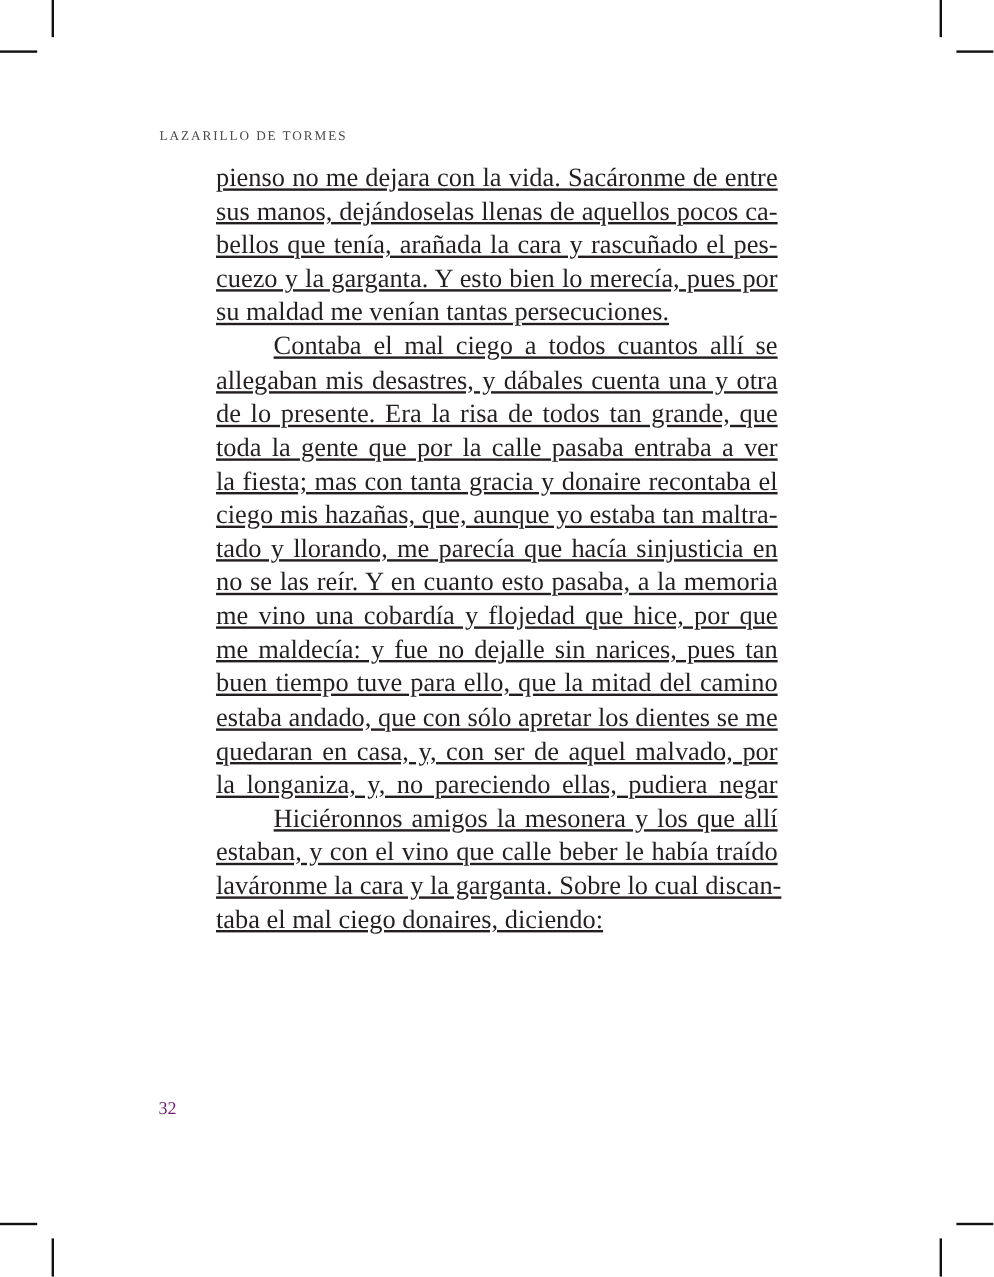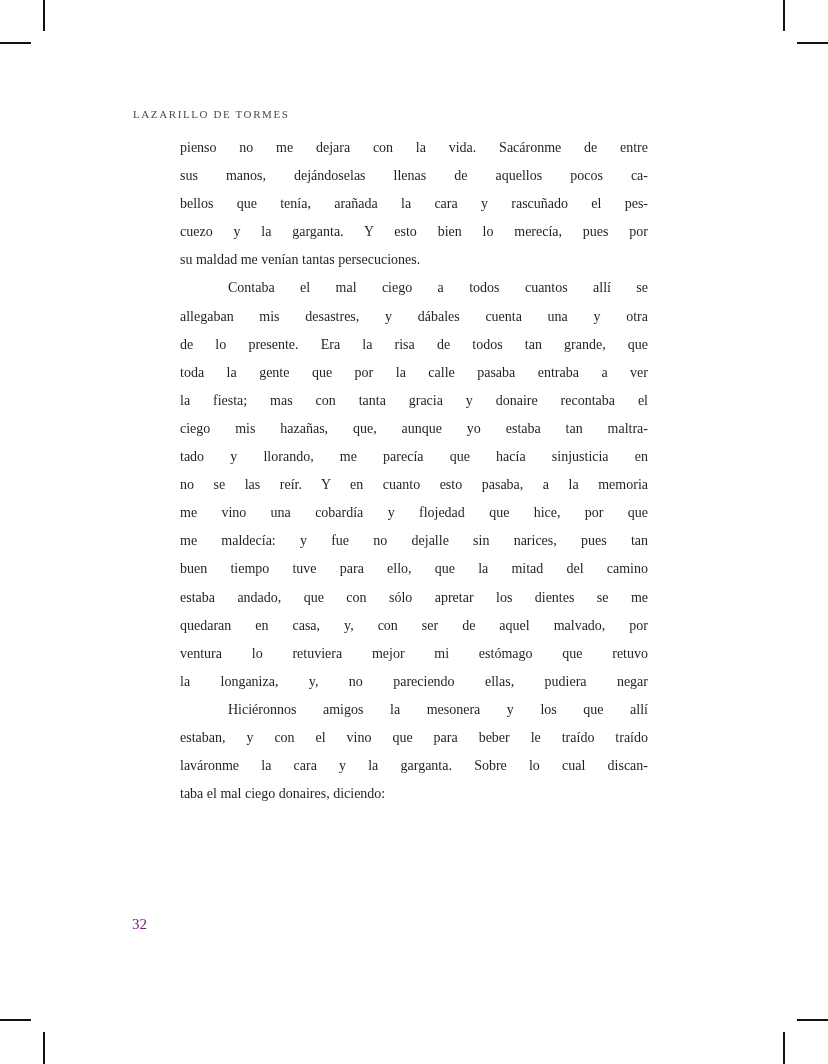--- a/index.html
+++ b/index.html
@@ -10,22 +10,23 @@
   }
   .crop { position: absolute; background: #111; }
   .running-head {
     position: absolute; left: 133px; top: 88px;
     font-size: 11px; letter-spacing: 1.6px; color: #4a4a4a;
     text-transform: uppercase;
     margin-top: 20px;
   }
   .text-block {
     position: absolute; left: 180px; top: 134px; width: 468px;
-    font-size: 14px; line-height: 28.1px; text-align: justify;
+    font-size: 22px; line-height: 28.1px; text-align: justify;
     hyphens: manual;
+    text-decoration: underline;
   }
   .text-block .line { display: block; text-align: justify; text-align-last: justify; height: 28.1px; white-space: nowrap; }
   .text-block .line.last { text-align-last: left; }
   .text-block .line.indent { padding-left: 48px; }
   .folio {
     position: absolute; left: 132px; top: 916px;
     font-size: 15px; color: #701a75;
   }
 </style>
 </head>
@@ -56,22 +57,21 @@
   <span class="line">toda la gente que por la calle pasaba entraba a ver</span>
   <span class="line">la fiesta; mas con tanta gracia y donaire recontaba el</span>
   <span class="line">ciego mis hazañas, que, aunque yo estaba tan maltra-</span>
   <span class="line">tado y llorando, me parecía que hacía sinjusticia en</span>
   <span class="line">no se las reír. Y en cuanto esto pasaba, a la memoria</span>
   <span class="line">me vino una cobardía y flojedad que hice, por que</span>
   <span class="line">me maldecía: y fue no dejalle sin narices, pues tan</span>
   <span class="line">buen tiempo tuve para ello, que la mitad del camino</span>
   <span class="line">estaba andado, que con sólo apretar los dientes se me</span>
   <span class="line">quedaran en casa, y, con ser de aquel malvado, por</span>
-  <span class="line">ventura lo retuviera mejor mi estómago que retuvo</span>
   <span class="line">la longaniza, y, no pareciendo ellas, pudiera negar</span>
 
   <span class="line indent">Hiciéronnos amigos la mesonera y los que allí</span>
-  <span class="line">estaban, y con el vino que para beber le traído traído</span>
+  <span class="line">estaban, y con el vino que calle beber le había traído</span>
   <span class="line">laváronme la cara y la garganta. Sobre lo cual discan-</span>
   <span class="line last">taba el mal ciego donaires, diciendo:</span>
 </div>
 
 <div class="folio">32</div>
 
 </body></html>

